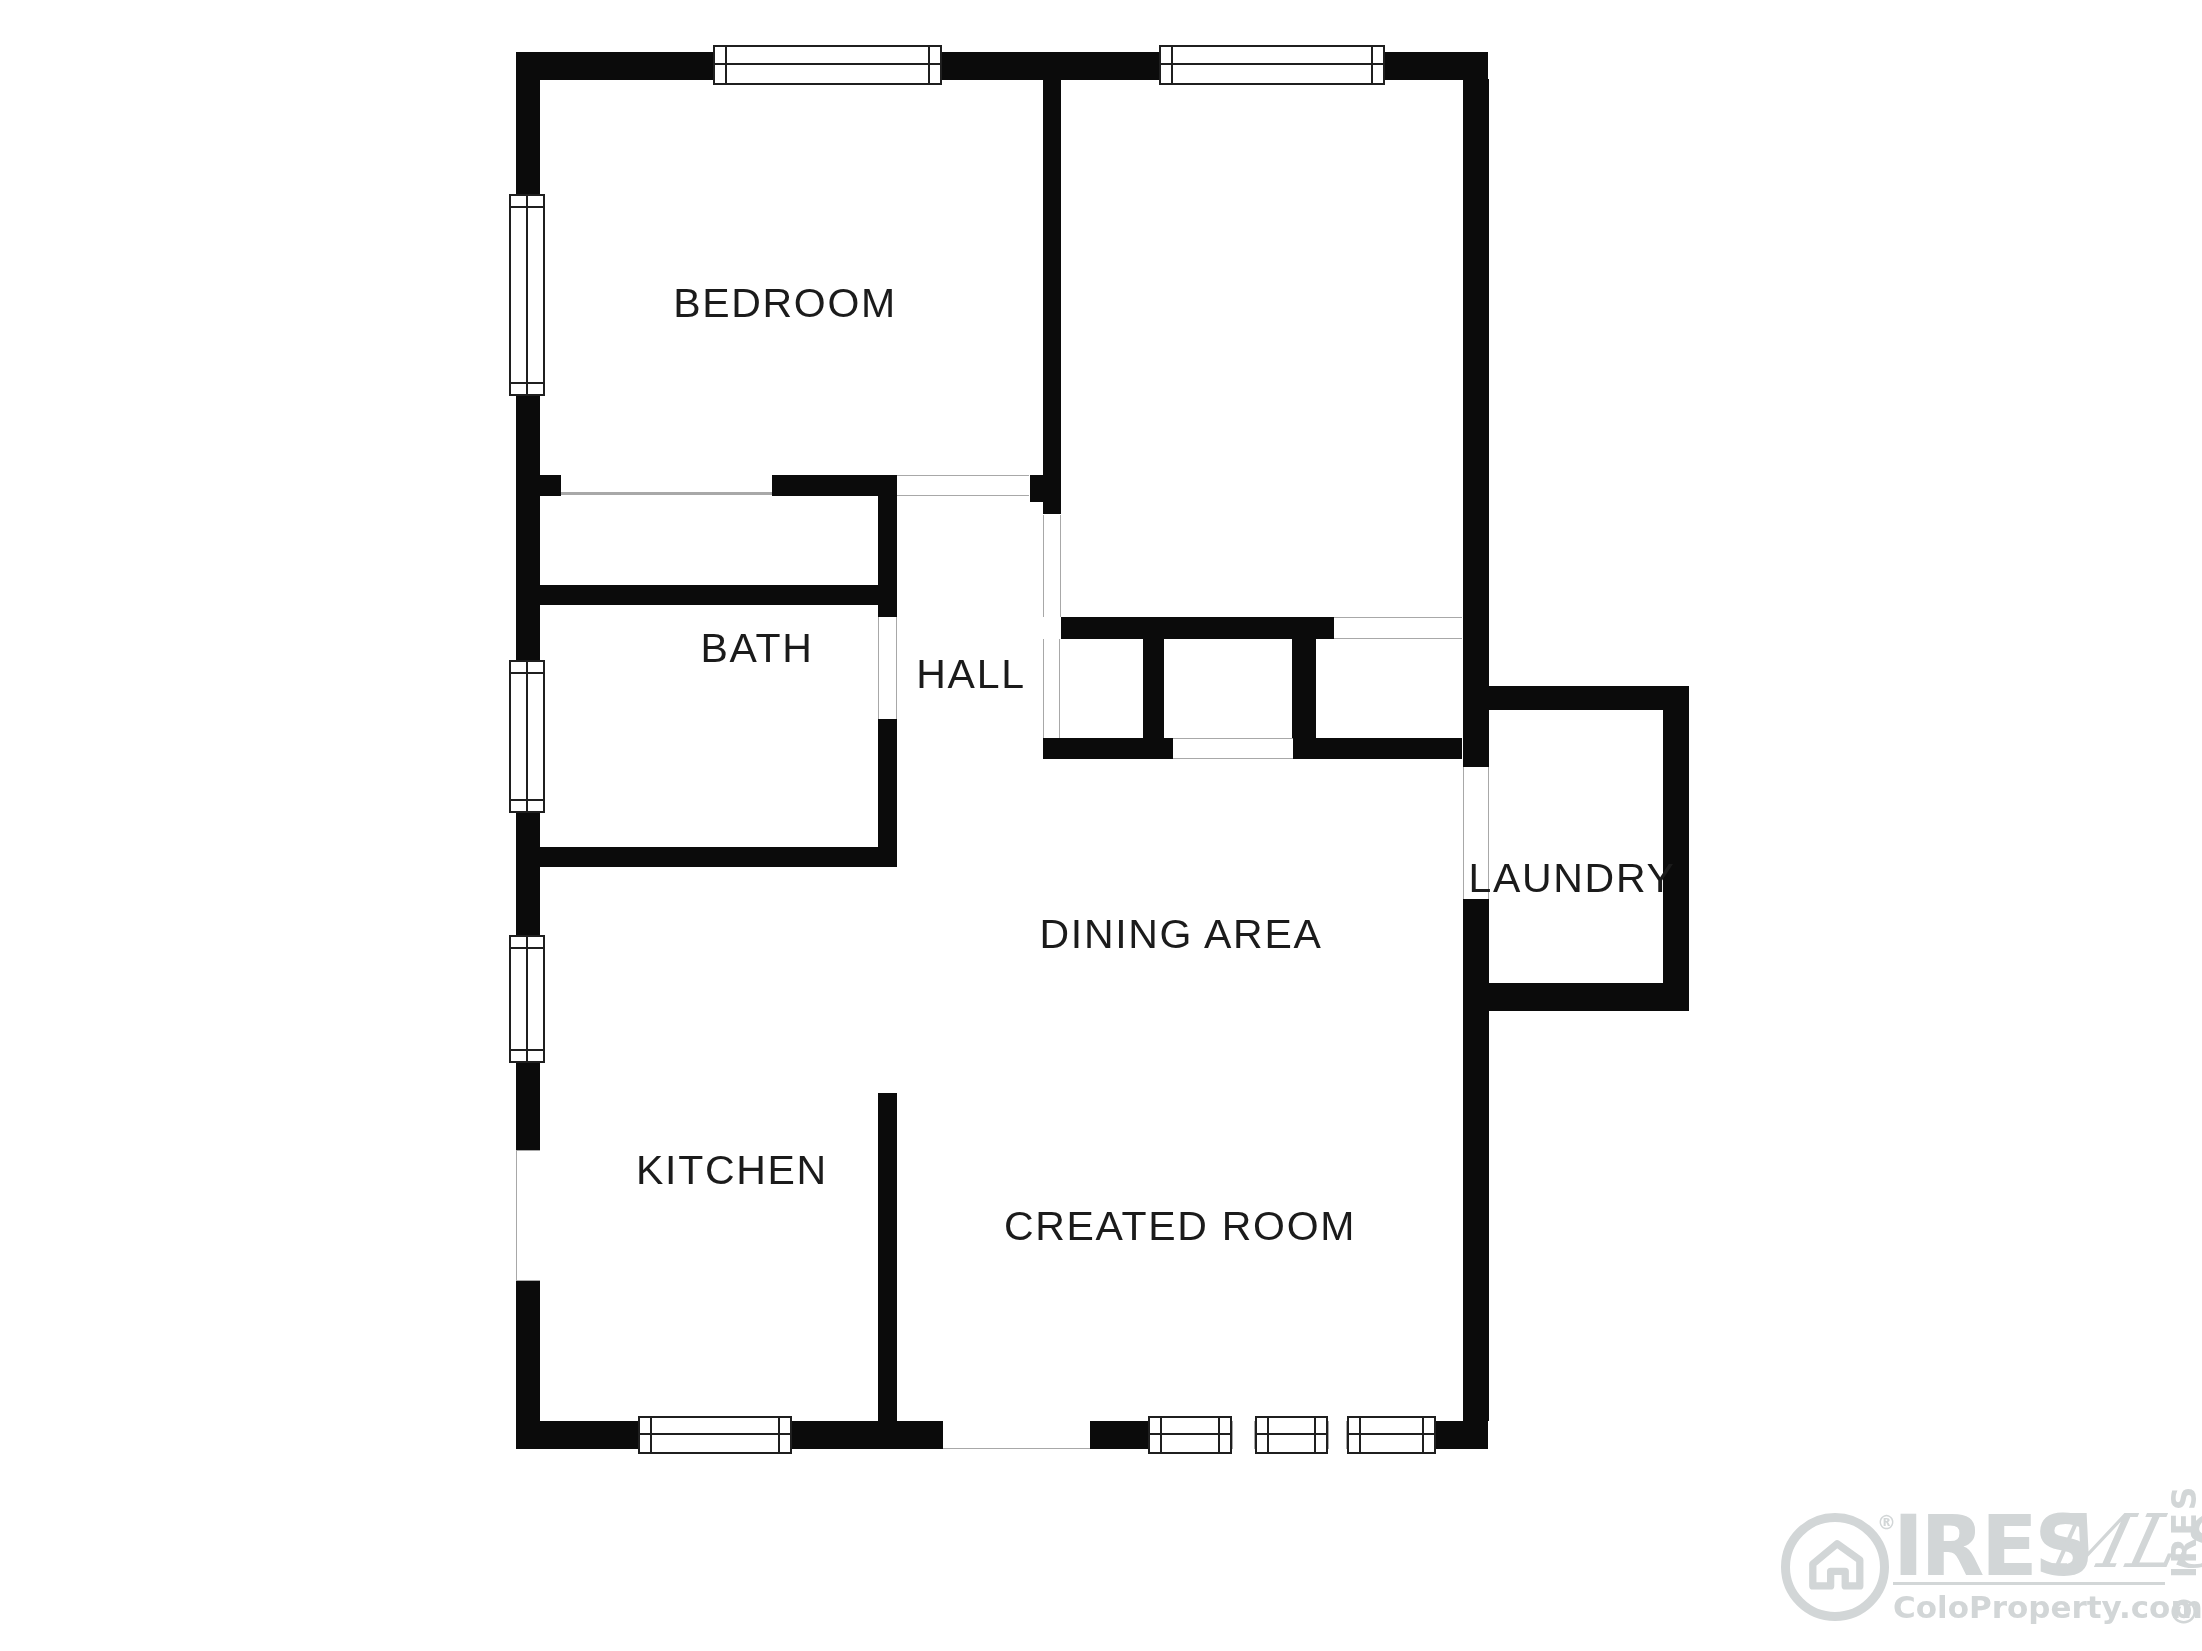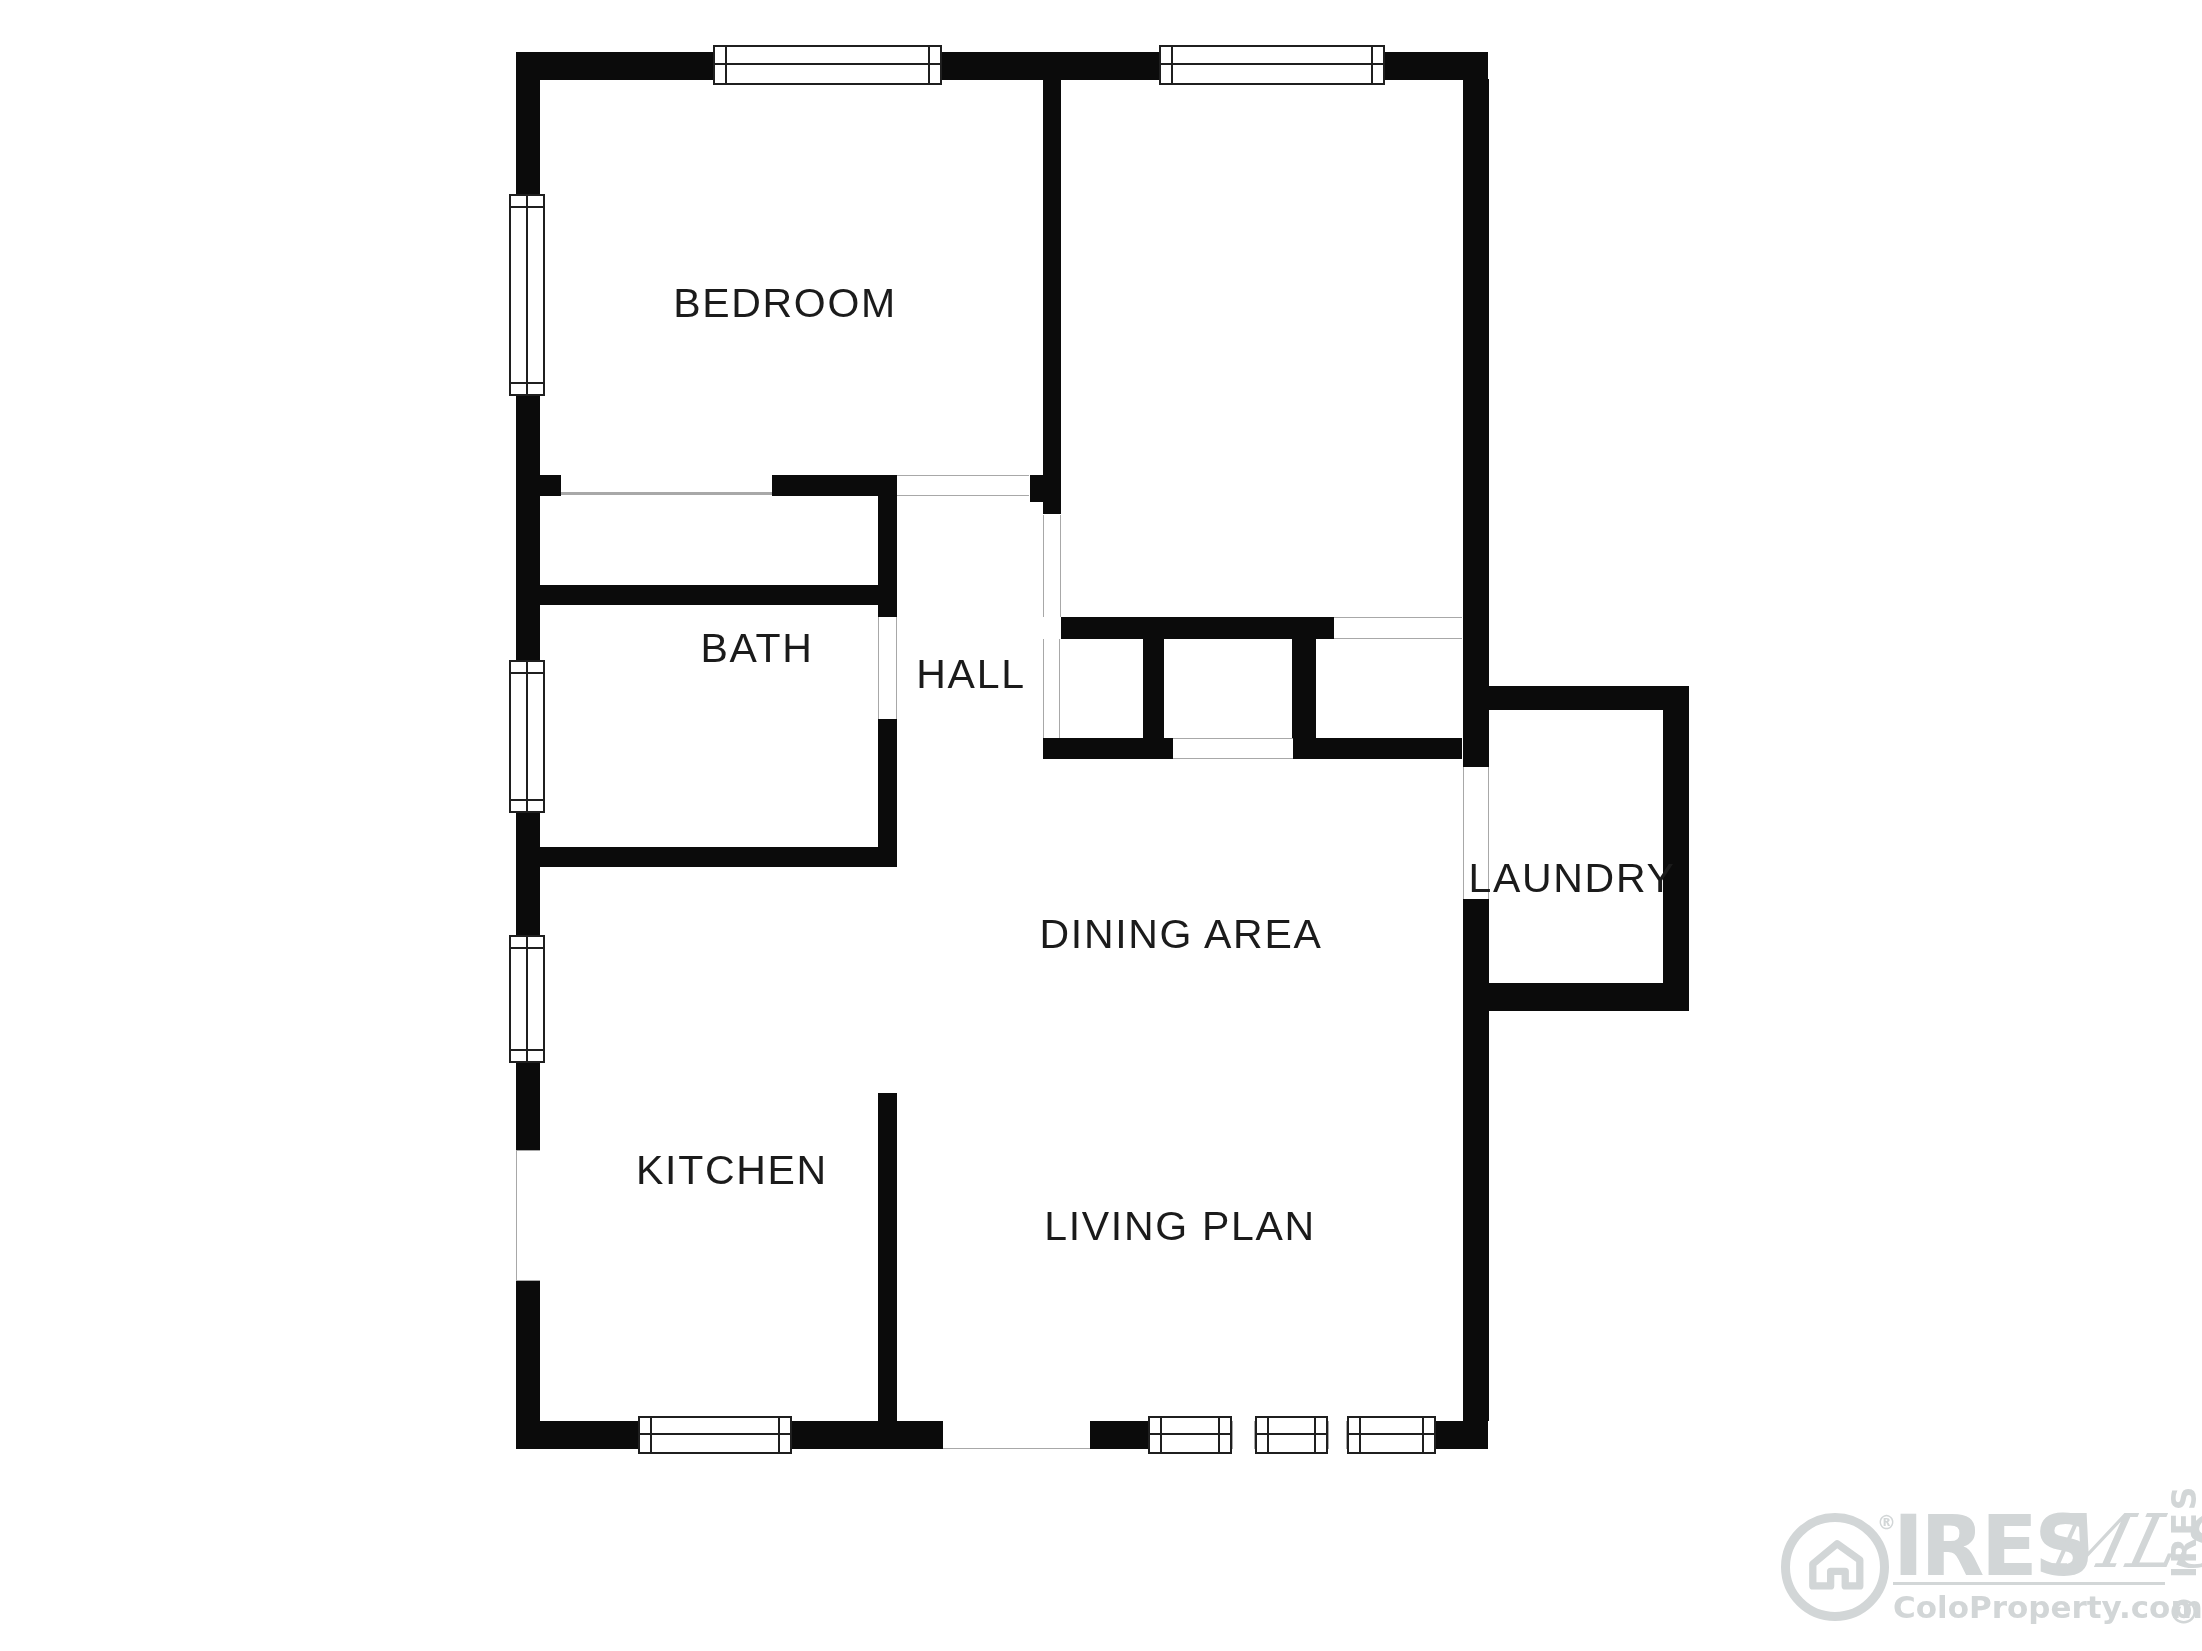--- a/index.html
+++ b/index.html
@@ -118,21 +118,21 @@
         <div class="bar" style="left: 10.3px; top: 0px; width: 1.7px; height: 100%;"></div>
         <div class="bar" style="right: 10.3px; top: 0px; width: 1.7px; height: 100%;"></div>
         <div class="bar" style="left: 0px; top: 45%; width: 100%; height: 1.7px;"></div>
       </div>
       <div class="room-label" style="left: 785px; top: 303px;">BEDROOM</div>
       <div class="room-label" style="left: 757px; top: 648px;">BATH</div>
       <div class="room-label" style="left: 971px; top: 674px;">HALL</div>
       <div class="room-label" style="left: 1181px; top: 934px;">DINING AREA</div>
       <div class="room-label" style="left: 1572px; top: 878px;">LAUNDRY</div>
       <div class="room-label" style="left: 712px; top: 1170px; margin-left: 20px;">KITCHEN</div>
-      <div class="room-label" style="left: 1180px; top: 1226px;">LIVING PLAN</div>
+      <div class="room-label" style="left: 1180px; top: 1226px;">CREATED ROOM</div>
     </div>
 
 
   <div class="logo">
     <div class="logo-circle"></div>
     <svg class="logo-house" viewBox="0 0 100 100">
       <path d="M22 74 V47 L52 22 L80 42 V74 H62 V56 H44 V74 Z" fill="none" stroke="#d2d6d7" stroke-width="9" stroke-linejoin="round"></path>
     </svg>
     <div class="logo-reg-top">®</div>
     <div class="logo-brand">IRES</div>

